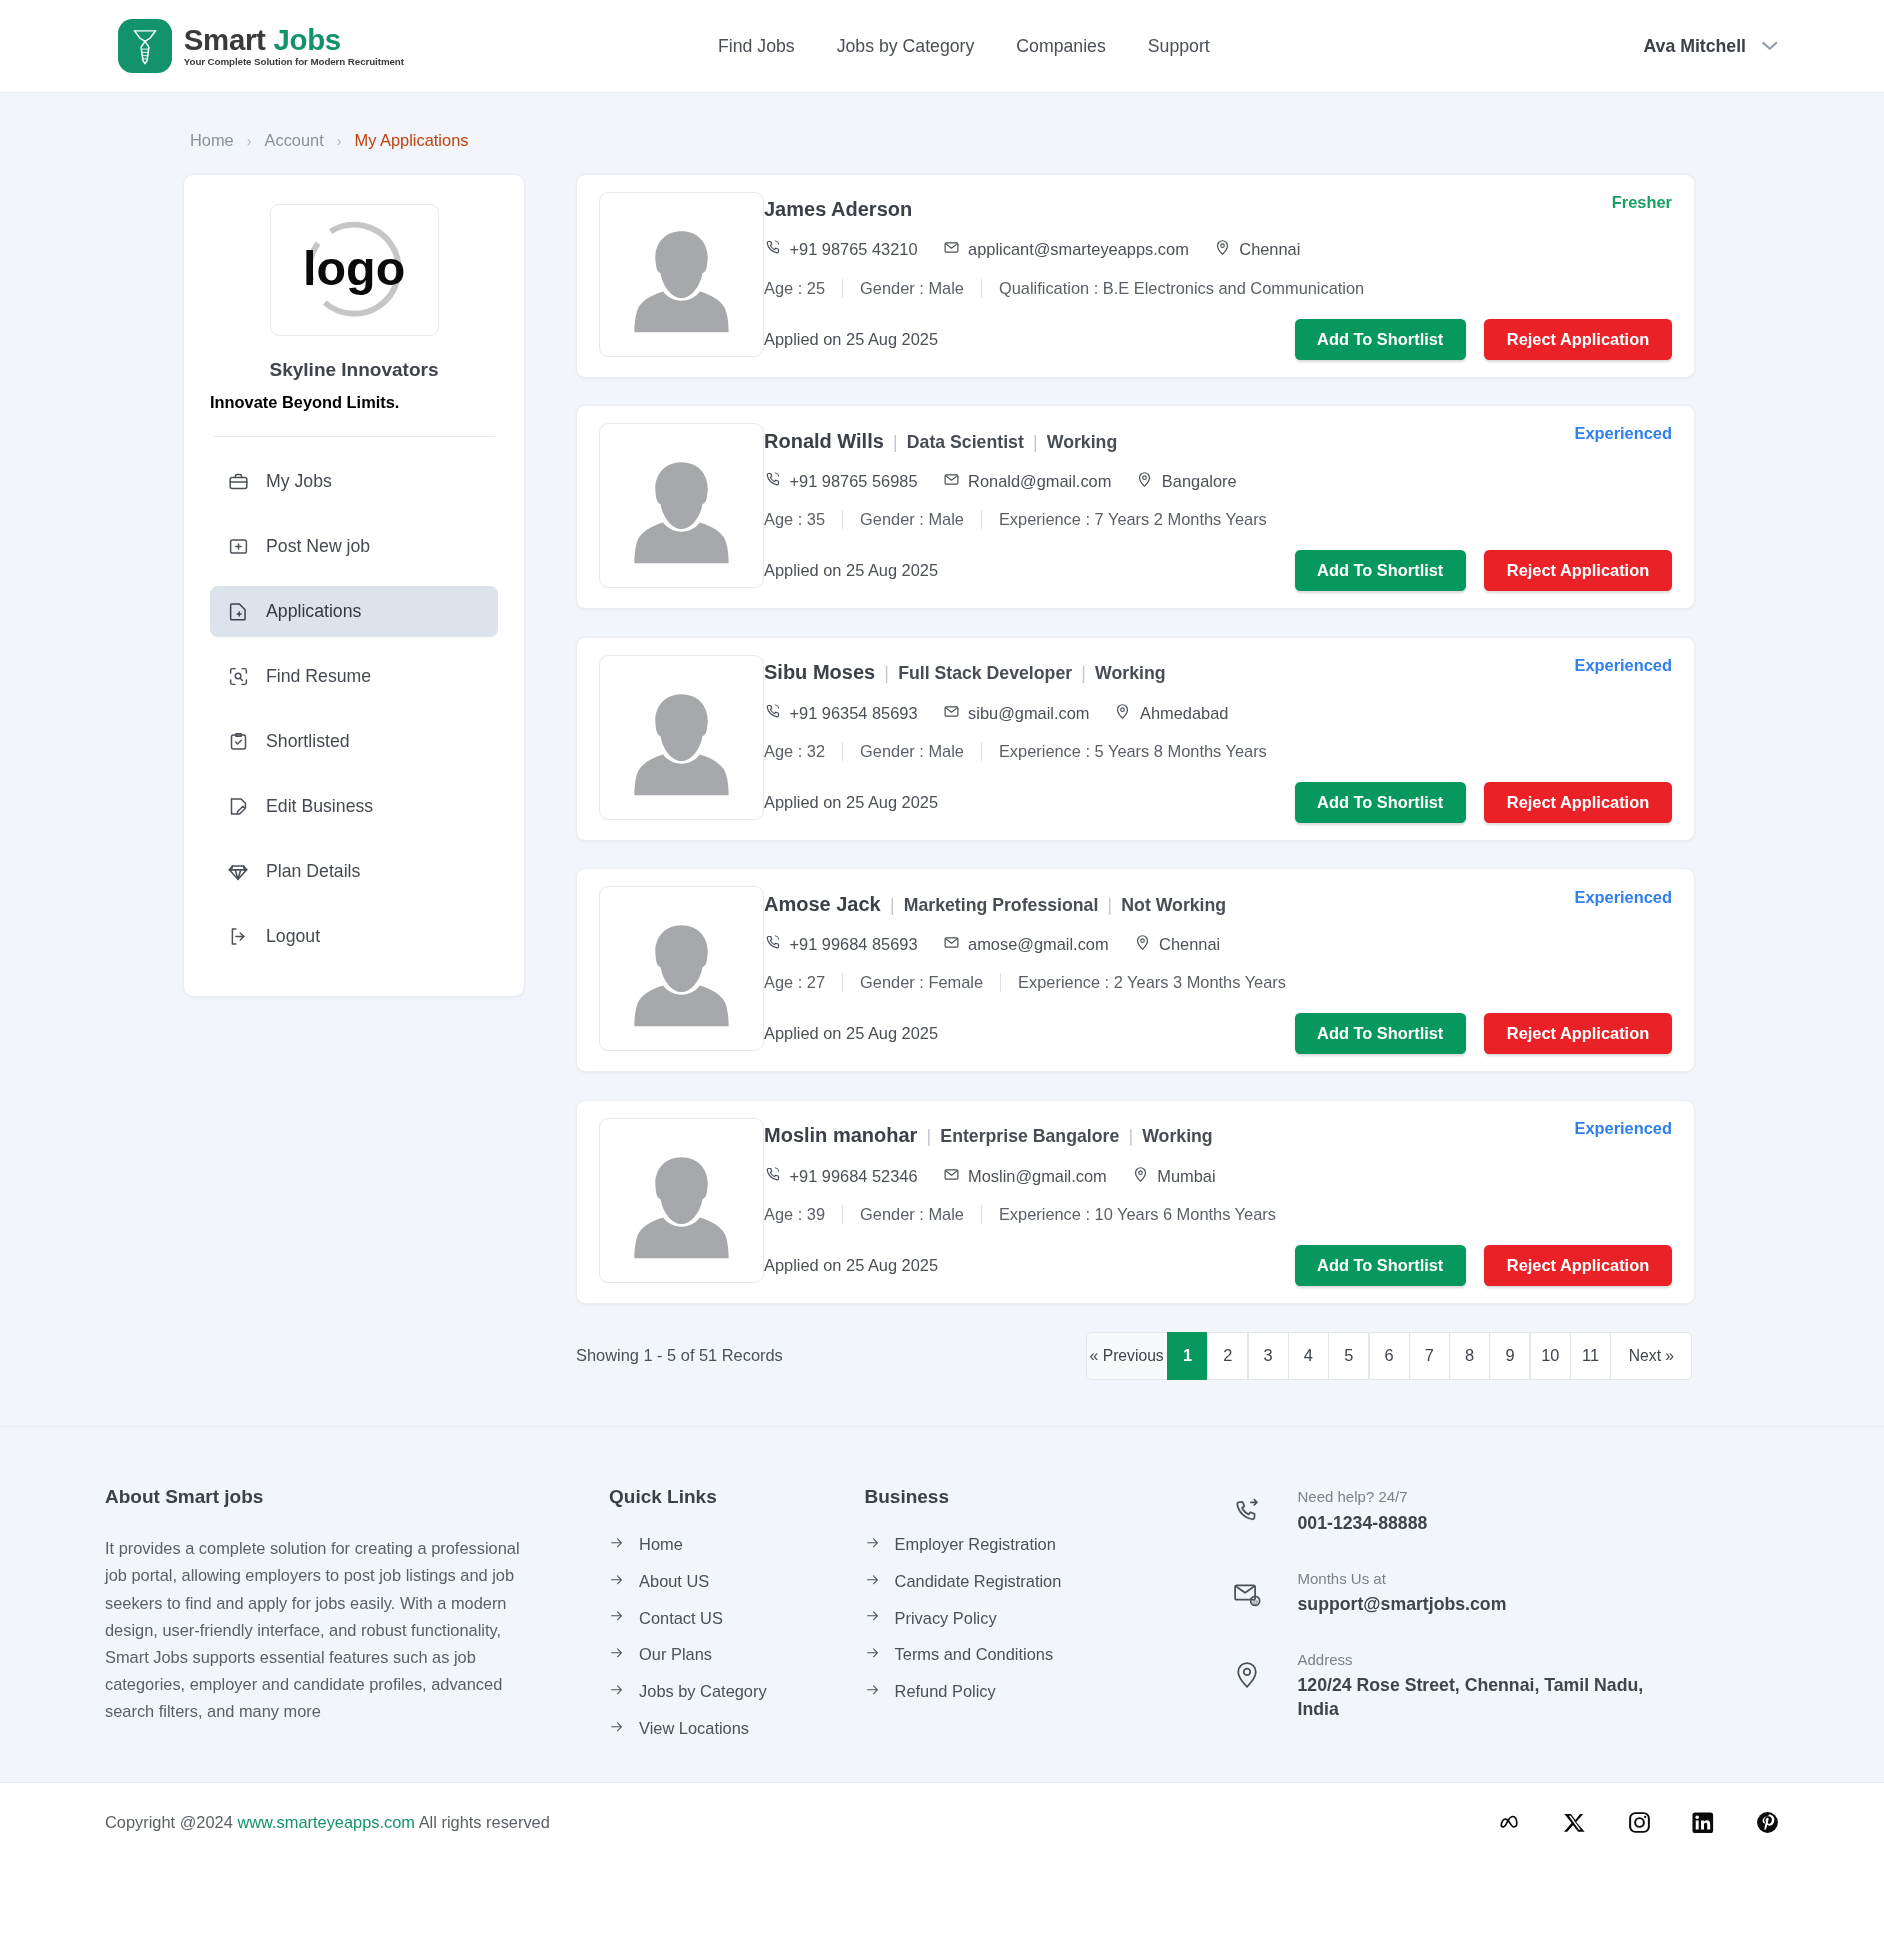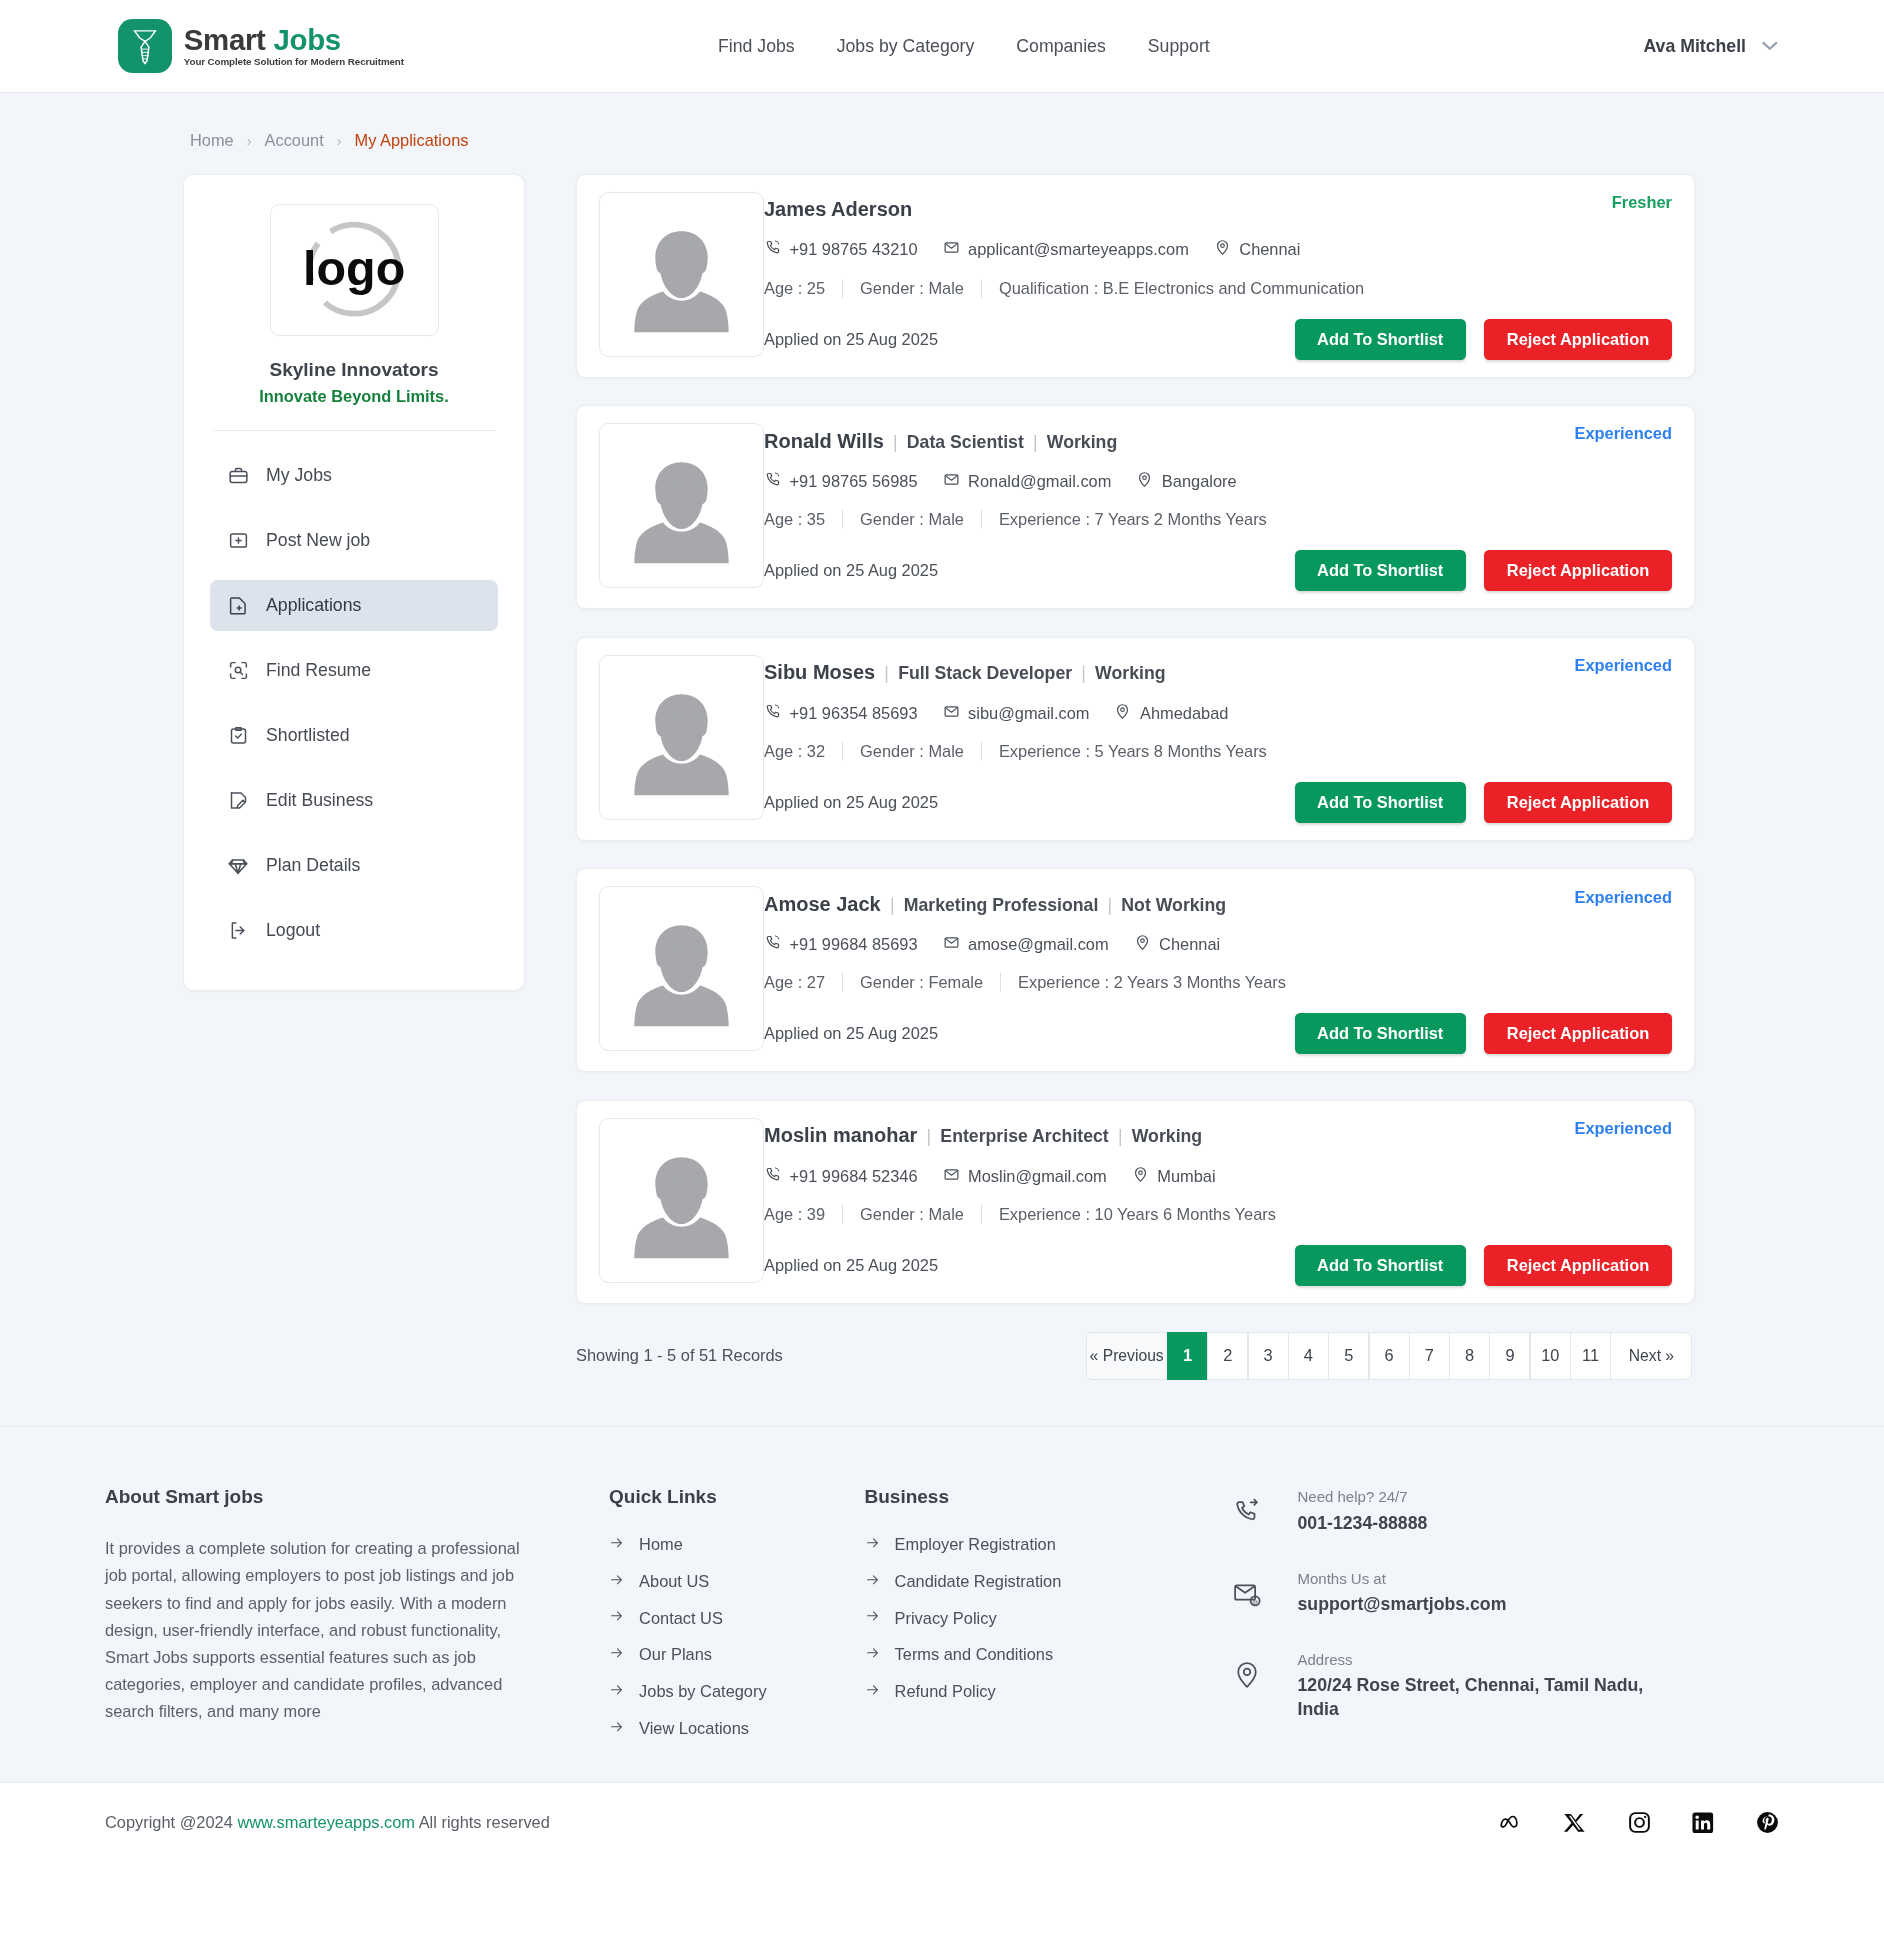--- a/index.html
+++ b/index.html
@@ -84,21 +84,21 @@
   }
   .logo-box {
     width: 169px; height: 132px;
     margin: 0 auto;
     border: 0.7px solid #e6e8ec;
     border-radius: 9.2px;
     display: flex; align-items: center; justify-content: center;
     background: #fff;
   }
   .biz-name { text-align: center; font-size: 19px; font-weight: bold; color: #3f434b; margin-top: 23.6px; }
-  .biz-tag { text-align: center; font-size: 16.4px; font-weight: bold; color: #15803d; margin-top: 6px; }
+  .biz-tag { font-size: 16.4px; font-weight: bold; color: #000000; margin-top: 12px; }
   .divider { height: 0.7px; background: #e7e9ed; margin: 23.6px 2.6px 19.6px 2.6px; }
 
   .menu { display: flex; flex-direction: column; gap: 14px; }
   .menu-item {
     display: flex; align-items: center; gap: 17px;
     height: 51px;
     padding: 0 17px;
     border-radius: 7.9px;
     cursor: pointer;
   }
@@ -595,21 +595,21 @@
           <svg width="131" height="131" viewBox="0 0 200 200">
             <path d="M100 34c-24 0-40 17-40 40 0 6 1 12 2 17 1 4 3 6 6 7 4 22 18 38 32 38s28-16 32-38c3-1 5-3 6-7 1-5 2-11 2-17 0-23-16-40-40-40z" fill="#a6a8ab"></path>
             <path d="M100 46c-20 0-32 12-34 30 8-2 20-6 28-14 4 8 14 14 24 16 6 2 12 2 16 1-2-20-14-33-34-33z" fill="#a6a8ab"></path>
             <path d="M100 140c-12 0-22-6-28-14-20 6-36 16-40 30-3 10-4 22-4 32h144c0-10-1-22-4-32-4-14-20-24-40-30-6 8-16 14-28 14z" fill="#a6a8ab"></path>
           </svg>
         </div>
         <div class="app-body">
           <div class="name-row">
             <span class="app-name">Moslin manohar</span>
             <span class="meta-pipe">|</span>
-            <span class="app-role">Enterprise Architect</span>
+            <span class="app-role">Enterprise Bangalore</span>
             <span class="meta-pipe">|</span>
             <span class="app-work">Working</span>
           </div>
           <span class="badge experienced">Experienced</span>
           <div class="contact-row">
             <span class="c-item">
               <span><svg width="17" height="17" viewBox="0 0 24 24" fill="none" stroke="#4b5059" stroke-width="1.7" stroke-linecap="round" stroke-linejoin="round">
                     <path d="M6.5 3.5h3l1.5 4-2 1.5a12 12 0 0 0 6 6l1.5-2 4 1.5v3a2 2 0 0 1-2 2A16.5 16.5 0 0 1 4.5 5.5a2 2 0 0 1 2-2z"></path>
                     <path d="M16 2.5a5.5 5.5 0 0 1 5 5" stroke-width="1.3"></path>
                   </svg></span>

